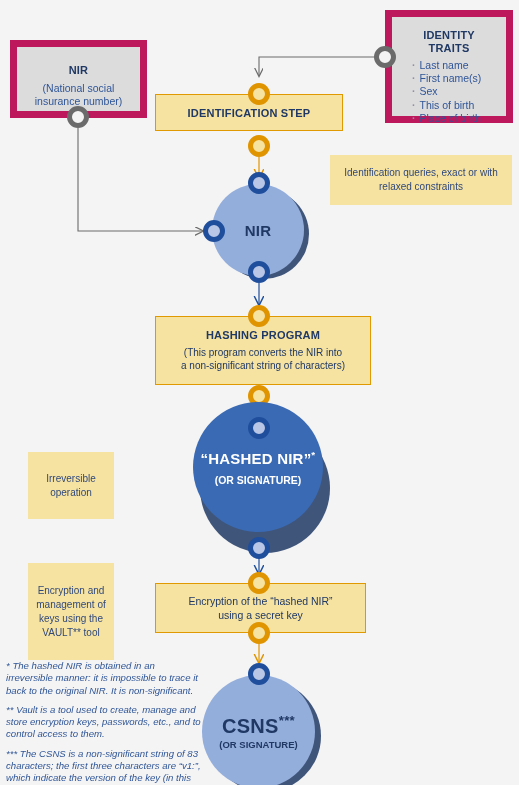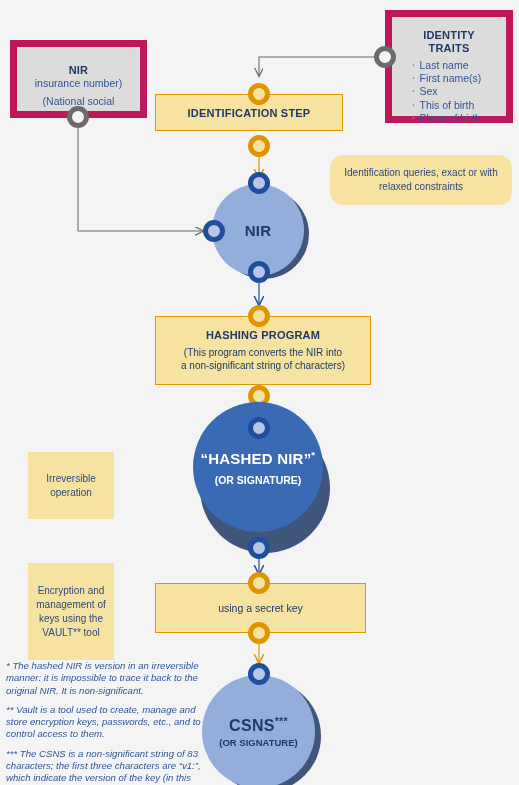--- a/index.html
+++ b/index.html
@@ -108,22 +108,22 @@
 
     <path d="M259,407 L259,428" fill="none" stroke="#e09400" stroke-width="1.2" marker-end="url(#arrOrange)"></path>
 
     <path d="M259,556 L259,574" fill="none" stroke="#1f4e9c" stroke-width="1.2" marker-end="url(#arrNavy)"></path>
 
     <path d="M259,643 L259,663" fill="none" stroke="#e09400" stroke-width="1.2" marker-end="url(#arrOrange)"></path>
   </svg>
 
   <div class="node greybox" style="left:10px;top:40px;width:137px;height:78px;padding-top:17px;">
     <div class="grey-title">NIR</div>
+    <div class="grey-sub" style="margin-top:5px;">(National social</div>
     <div class="grey-sub">insurance number)</div>
-    <div class="grey-sub" style="margin-top:5px;">(National social</div>
   </div>
   <div class="port port-grey" style="left:67px;top:106px;"></div>
 
   <div class="node greybox" style="left:385px;top:10px;width:128px;height:113px;padding-top:12px;">
     <div class="grey-title">IDENTITY</div>
     <div class="grey-title">TRAITS</div>
     <ul class="traits-list">
       <li>Last name</li>
       <li>First name(s)</li>
       <li>Sex</li>
@@ -132,21 +132,21 @@
     </ul>
   </div>
   <div class="port port-grey" style="left:374px;top:46px;"></div>
 
   <div class="node yellowproc" style="left:155px;top:94px;width:188px;height:37px;">
     <div class="proc-title">IDENTIFICATION STEP</div>
   </div>
   <div class="port port-orange" style="left:248px;top:83px;"></div>
   <div class="port port-orange" style="left:248px;top:135px;"></div>
 
-  <div class="node note" style="left:330px;top:155px;width:182px;height:50px;padding:0 10px;border-radius:13px;">
+  <div class="node note" style="left:330px;top:155px;width:182px;height:50px;padding:0 10px;">
     <span>Identification queries, exact or with relaxed constraints</span>
   </div>
 
   <div class="node circle-shadow" style="left:219px;top:189px;width:90px;height:90px;"></div>
   <div class="node circle c-light" style="left:212px;top:184px;width:92px;height:92px;">
     <div class="c-label-dark">NIR</div>
   </div>
   <div class="port port-blue" style="left:248px;top:172px;"></div>
   <div class="port port-blue" style="left:203px;top:220px;"></div>
   <div class="port port-blue" style="left:248px;top:261px;"></div>
@@ -171,33 +171,34 @@
     <div class="c-sub-white">(OR SIGNATURE)</div>
   </div>
   <div class="port port-blue" style="left:248px;top:417px;"></div>
   <div class="port port-blue" style="left:248px;top:537px;"></div>
 
   <div class="node note" style="left:28px;top:563px;width:86px;height:97px;padding:0 6px;">
     <span>Encryption and management of keys using the VAULT** tool</span>
   </div>
 
   <div class="node yellowproc" style="left:155px;top:583px;width:211px;height:50px;">
+    <div class="proc-plain">Encryption of the “hashed NIR”</div>
     <div class="proc-plain">using a secret key</div>
   </div>
   <div class="port port-orange" style="left:248px;top:572px;"></div>
   <div class="port port-orange" style="left:248px;top:622px;"></div>
 
   <div class="node circle-shadow" style="left:209px;top:680px;width:112px;height:112px;"></div>
   <div class="node circle c-light" style="left:202px;top:675px;width:113px;height:113px;">
-    <div class="c-label-dark" style="font-size:16px;">
+    <div class="c-label-dark" style="font-size:20px;">
       <span>CSNS</span><span class="sup">***</span>
     </div>
     <div class="c-sub-dark">(OR SIGNATURE)</div>
   </div>
   <div class="port port-blue" style="left:248px;top:663px;"></div>
 
   <div class="footnotes" style="left:6px;top:660px;width:196px;">
-    <p>* The hashed NIR is version in an irreversible manner: it is impossible to trace it back to the original NIR. It is non-significant.</p>
+    <p>* The hashed NIR is obtained in an irreversible manner: it is impossible to trace it back to the original NIR. It is non-significant.</p>
     <p>** Vault is a tool used to create, manage and store encryption keys, passwords, etc., and to control access to them.</p>
     <p>*** The CSNS is a non-significant string of 83 characters; the first three characters are “v1:”, which indicate the version of the key (in this case, version 1).</p>
   </div>
 
 </div>
 
 </body></html>

